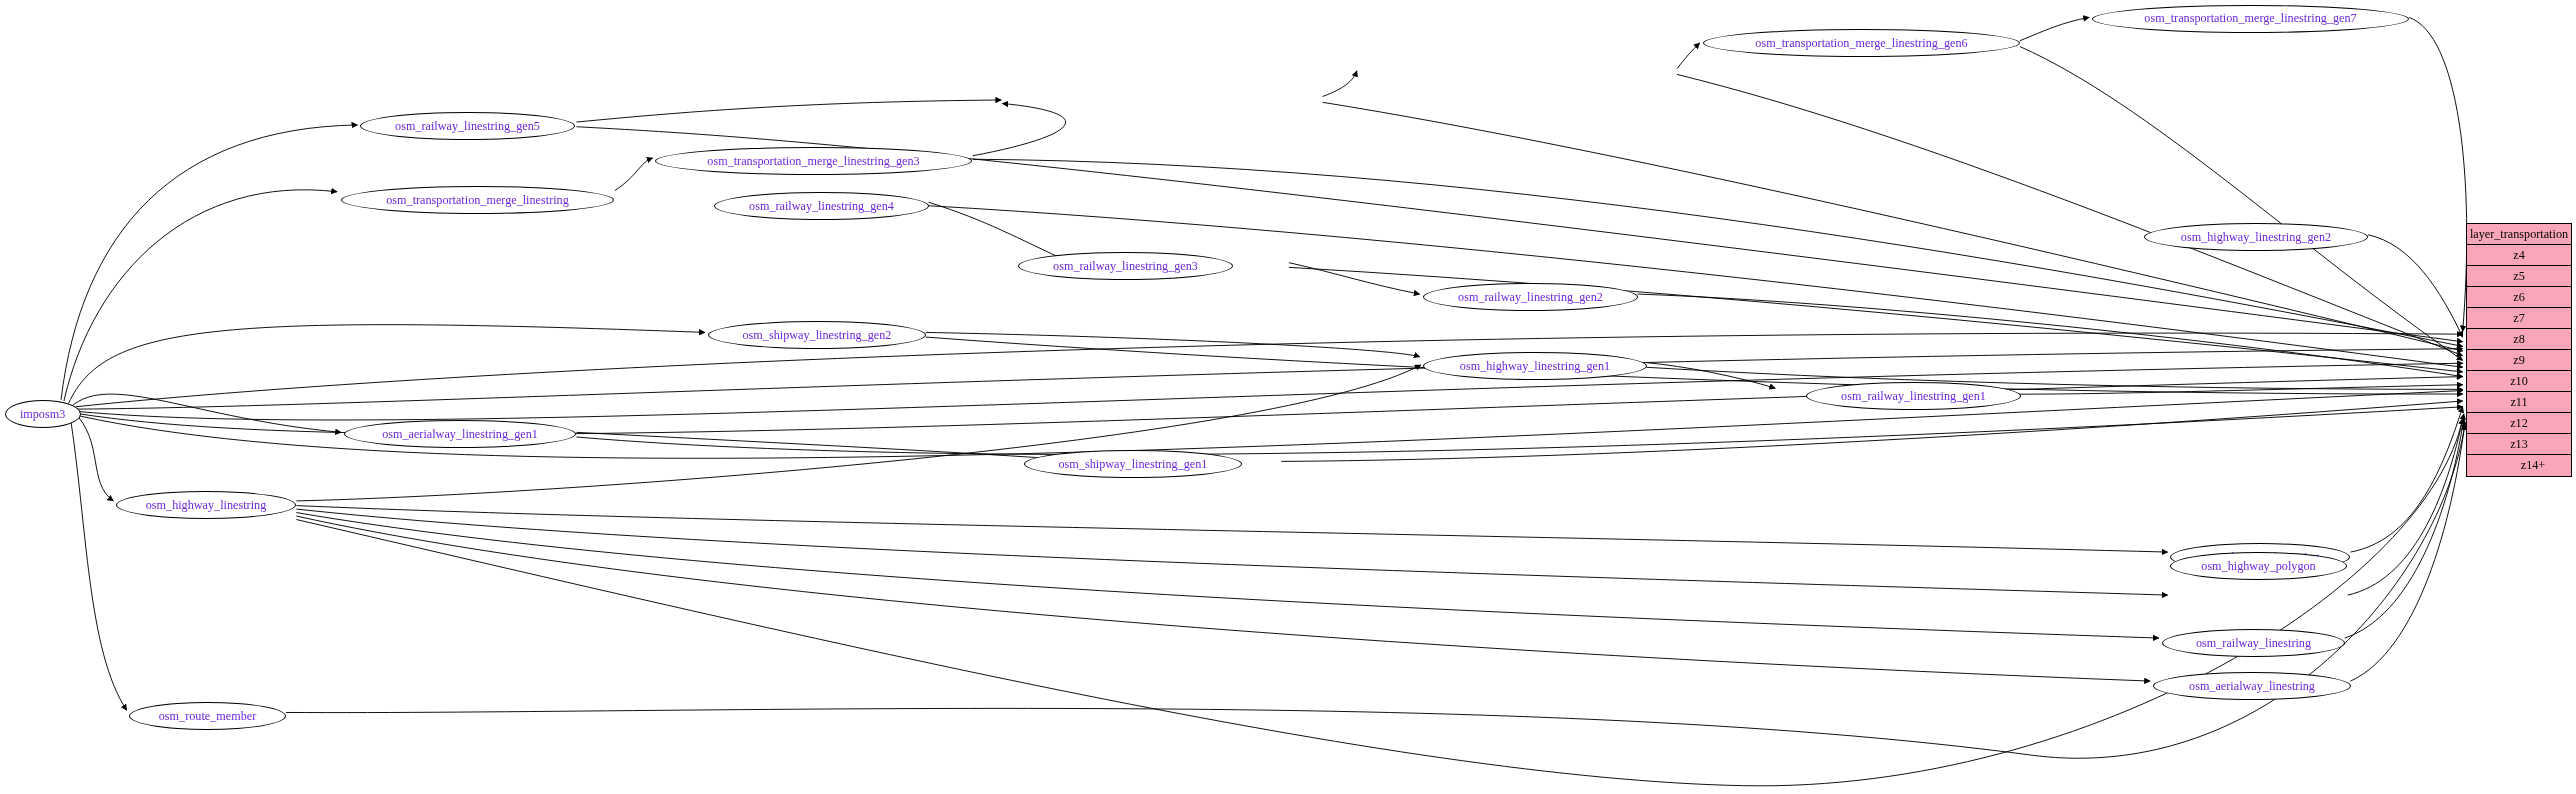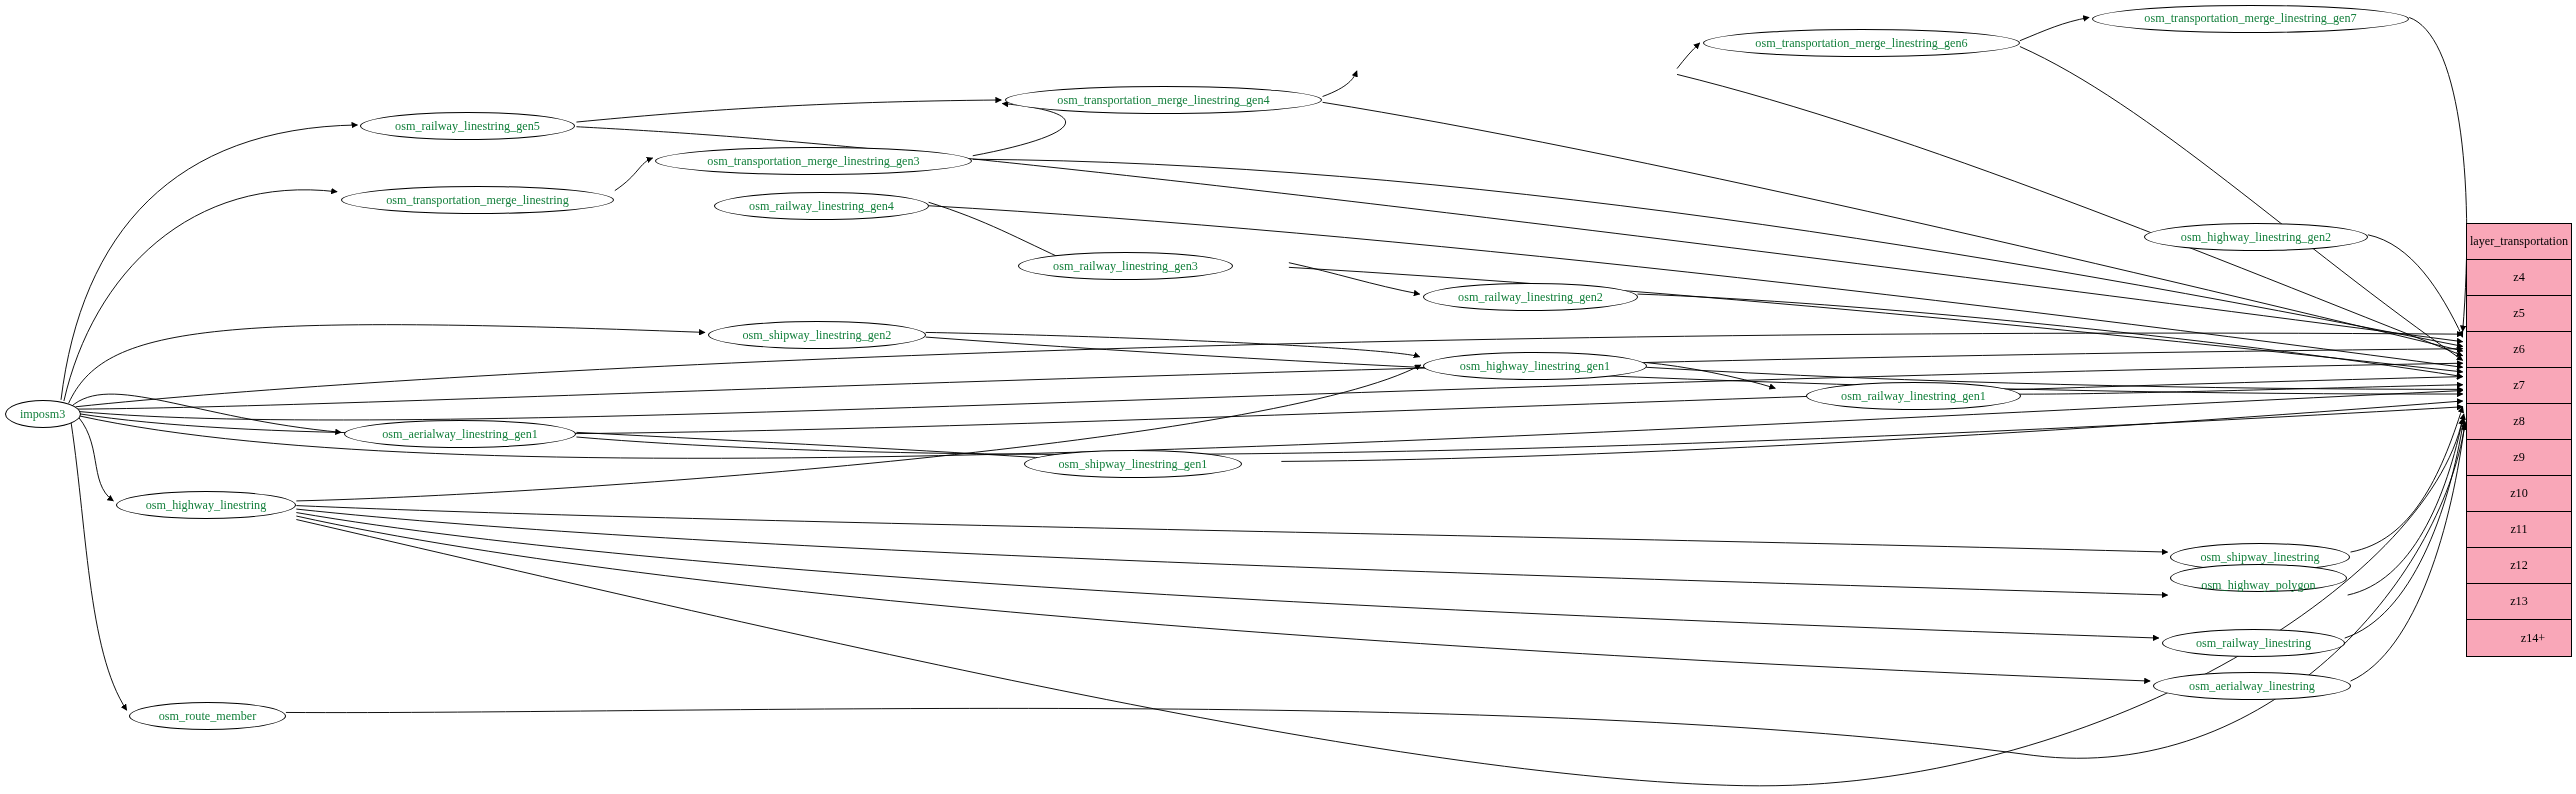--- a/index.html
+++ b/index.html
@@ -27,21 +27,21 @@
   }
   .node {
     position: absolute;
     display: flex;
     align-items: center;
     justify-content: center;
     box-sizing: border-box;
     border: 0.6px solid #000000;
     border-radius: 50%;
     background: #ffffff;
-    color: #15803d;
+    color: #6d28d9;
     font-size: 12.2px;
     font-family: "Liberation Serif", serif;
     white-space: nowrap;
     line-height: 1;
   }
   .table-box {
     position: absolute;
     box-sizing: border-box;
     border: 0.6px solid #000000;
     background: #f9a7b8;
@@ -51,21 +51,21 @@
   .table-row {
     box-sizing: border-box;
     border-bottom: 0.6px solid #000000;
     background: #f9a7b8;
     color: #000000;
     font-size: 12.2px;
     font-family: "Liberation Serif", serif;
     display: flex;
     align-items: center;
     justify-content: center;
-    height: 36px;
+    height: 21px;
     white-space: nowrap;
   }
   .table-row:last-child {
     border-bottom: none;
     padding-left: 28px;
   }
   .table-header {
     font-size: 12.2px;
   }
 </style>
@@ -154,23 +154,20 @@
 
   <div class="node" style="left:360px; top:112px; width:215px; height:28px;">
       <span>osm_railway_linestring_gen5</span>
     </div>
   <div class="node" style="left:2092px; top:4.6px; width:317px; height:28px;">
       <span>osm_transportation_merge_linestring_gen7</span>
     </div>
   <div class="node" style="left:1703px; top:29px; width:317px; height:28px;">
       <span>osm_transportation_merge_linestring_gen6</span>
     </div>
-  <div class="node" style="left:1005px; top:86px; width:317px; height:28px;">
-      <span>osm_transportation_merge_linestring_gen4</span>
-    </div>
   <div class="node" style="left:655px; top:147px; width:317px; height:28px;">
       <span>osm_transportation_merge_linestring_gen3</span>
     </div>
   <div class="node" style="left:341px; top:186px; width:273px; height:28px;">
       <span>osm_transportation_merge_linestring</span>
     </div>
   <div class="node" style="left:714px; top:192px; width:215px; height:28px;">
       <span>osm_railway_linestring_gen4</span>
     </div>
   <div class="node" style="left:2144px; top:223px; width:224px; height:28px;">
@@ -196,21 +193,21 @@
     </div>
   <div class="node" style="left:1024px; top:450px; width:218px; height:28px;">
       <span>osm_shipway_linestring_gen1</span>
     </div>
   <div class="node" style="left:116px; top:491px; width:180px; height:28px;">
       <span>osm_highway_linestring</span>
     </div>
   <div class="node" style="left:2170px; top:543px; width:180px; height:28px;">
       <span>osm_shipway_linestring</span>
     </div>
-  <div class="node" style="left:2170px; top:564px; width:177px; height:28px;align-items:flex-end;">
+  <div class="node" style="left:2170px; top:552px; width:177px; height:28px;">
       <span>osm_highway_polygon</span>
     </div>
   <div class="node" style="left:2162px; top:629px; width:183px; height:28px;">
       <span>osm_railway_linestring</span>
     </div>
   <div class="node" style="left:2153px; top:672px; width:198px; height:28px;">
       <span>osm_aerialway_linestring</span>
     </div>
   <div class="node" style="left:129px; top:702px; width:157px; height:28px;">
       <span>osm_route_member</span>

